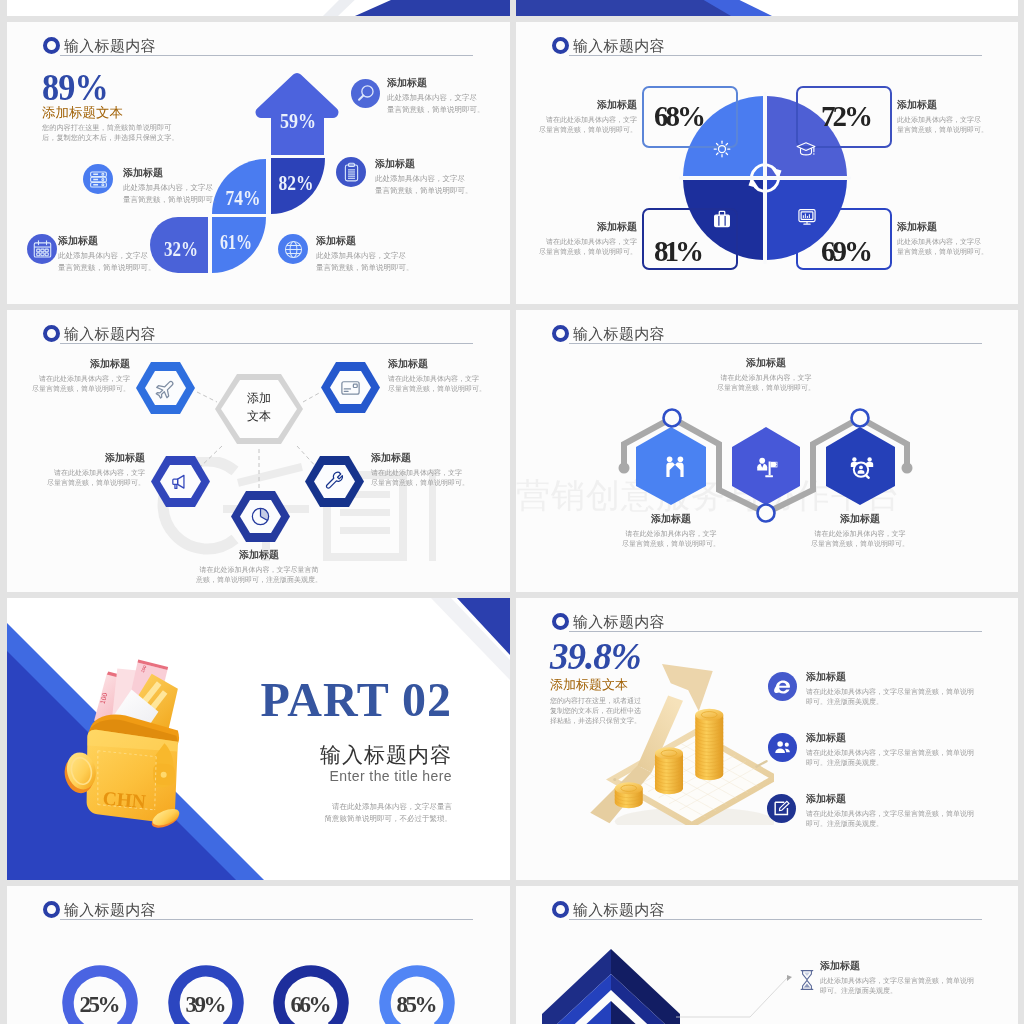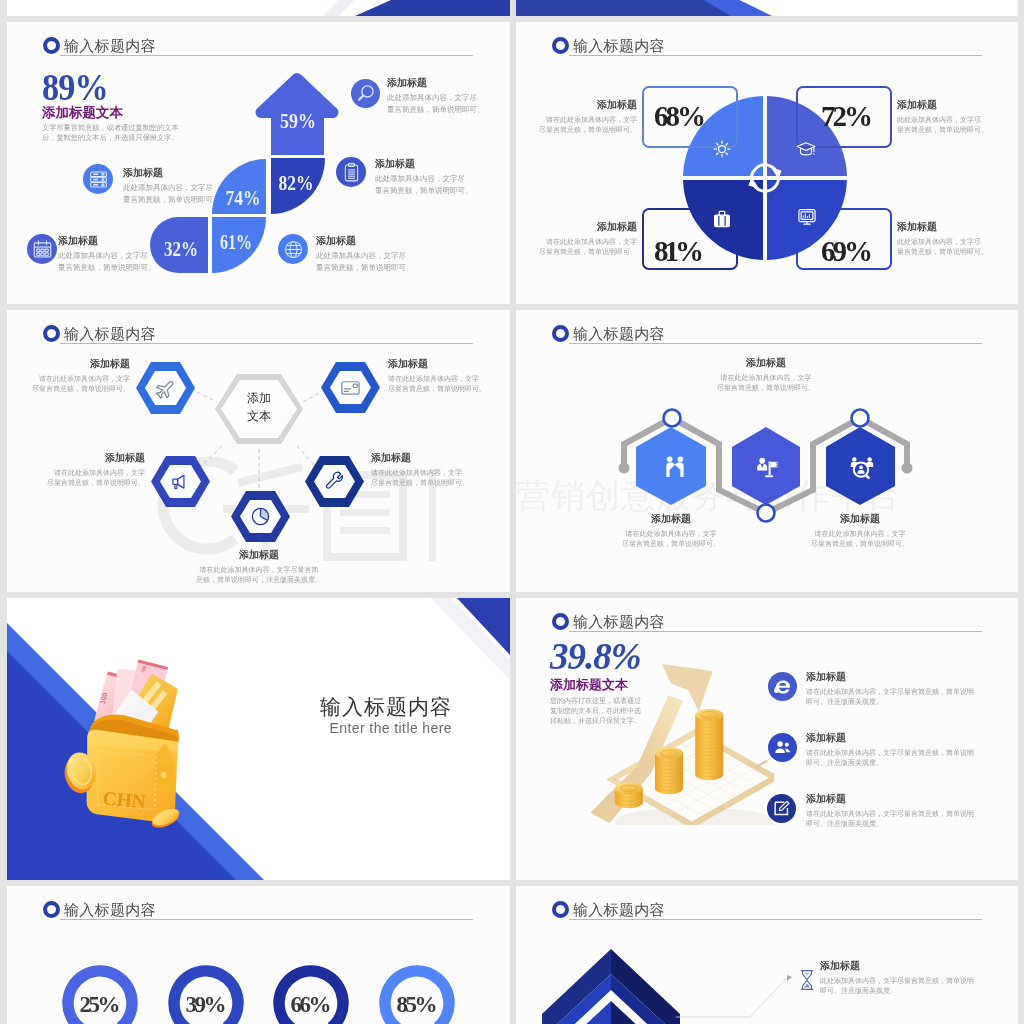--- a/index.html
+++ b/index.html
@@ -20,21 +20,21 @@
   
   .shead{position:absolute;left:36px;top:15px;display:flex;align-items:center;}
   .shead .ring{width:17px;height:17px;border-radius:50%;
      border:4.5px solid #2a3fa8;box-sizing:border-box;flex:0 0 auto;}
   .shead .htxt{margin-left:4px;font-size:15px;color:#4a4a4a;letter-spacing:.3px;
      font-family:"Liberation Sans","DejaVu Sans",sans-serif;line-height:1;}
   .hrule{position:absolute;left:53px;top:33px;height:1px;background:#b3bac6;}
 
   .big-pct{font-family:"Liberation Serif","DejaVu Serif",serif;font-weight:bold;
      color:#2f4aa8;letter-spacing:-1px;}
-  .sub-h{color:#701a75;font-weight:700;}
+  .sub-h{color:#a16207;font-weight:400;}
   .body-t{color:#9a9a9a;line-height:1.55;}
   .ttl-sm{color:#4a4a4a;font-weight:600;}
   .icon-circle{position:absolute;border-radius:50%;display:flex;align-items:center;justify-content:center;}
   .watermark{position:absolute;pointer-events:none;}
   .wm3{left:150px;top:147px;}
   .wm4{left:0px;top:160px;color:#f0f0f0;font-size:34px;line-height:50px;letter-spacing:1px;white-space:nowrap;}
 </style>
 </head>
 <body>
 
@@ -57,21 +57,21 @@
     <div class="shead">
       <span class="ring"></span>
       <span class="htxt">输入标题内容</span>
     </div>
     <div class="hrule" style="width:413px;"></div>
 
     <div style="position:absolute;left:35px;top:47px;">
       <div class="big-pct" style="font-size:38px;line-height:36px;transform:scaleX(0.9);transform-origin:left top;">89%</div>
       <div class="sub-h" style="font-size:13.5px;margin-top:1px;letter-spacing:0px;line-height:14px;">添加标题文本</div>
       <div class="body-t" style="font-size:7.2px;margin-top:3px;line-height:9.8px;">
-        <div>文字尽量言简意赅，或者通过复制您的文本</div>
+        <div>您的内容打在这里，简意赅简单说明即可</div>
         <div>后，复制您的文本后，并选择只保留文字。</div>
       </div>
     </div>
 
     <svg style="position:absolute;left:0;top:0;" width="503" height="282" viewBox="0 0 503 282">
 
       <path d="M264 133 L264 96 L254 96 A5.5 5.5 0 0 1 250.2 86.6 L286.2 52.6 A5.4 5.4 0 0 1 293.8 52.6 L329.8 86.6 A5.5 5.5 0 0 1 326 96 L317 96 L317 133 Z" fill="#4c63dd"></path>
 
       <path d="M259 137 A54 55 0 0 0 205 192 L259 192 Z" fill="#4a7cf0"></path>
 
@@ -569,22 +569,27 @@
 
       <ellipse cx="18" cy="172" rx="19" ry="25" fill="#f08a22" transform="rotate(-14 18 172)"></ellipse>
       <ellipse cx="21" cy="167" rx="19" ry="25" fill="url(#wcoin)" transform="rotate(-14 21 167)"></ellipse>
       <ellipse cx="21" cy="167" rx="13" ry="18" fill="none" stroke="#ffe08a" stroke-width="2.2" transform="rotate(-14 21 167)"></ellipse>
 
       <ellipse cx="133" cy="232" rx="19" ry="9" fill="#f4822a" transform="rotate(-22 133 232)"></ellipse>
       <ellipse cx="134" cy="229" rx="19" ry="9" fill="url(#wcoin)" transform="rotate(-22 134 229)"></ellipse>
     </svg>
 
     <div style="position:absolute;left:215px;top:78px;width:230px;text-align:right;">
+      <div style="font-family:'Liberation Serif','DejaVu Serif',serif;font-weight:bold;font-size:48px;line-height:48px;color:#36559f;letter-spacing:1px;">PART 02</div>
       <div style="font-size:21px;color:#333;margin-top:20px;letter-spacing:1px;line-height:22px;">输入标题内容</div>
       <div style="font-size:14px;color:#6a6a6a;margin-top:2px;letter-spacing:.4px;line-height:16px;">Enter the title here</div>
+      <div class="body-t" style="font-size:7.5px;margin-top:17px;line-height:12px;">
+        <div>请在此处添加具体内容，文字尽量言</div>
+          <div>简意赅简单说明即可，不必过于繁琐。</div>
+      </div>
     </div>
   </div>
   <div class="slide col-r row3">
     <div class="shead">
       <span class="ring"></span>
       <span class="htxt">输入标题内容</span>
     </div>
     <div class="hrule" style="width:413px;"></div>
 
     <div style="position:absolute;left:34px;top:40px;">

